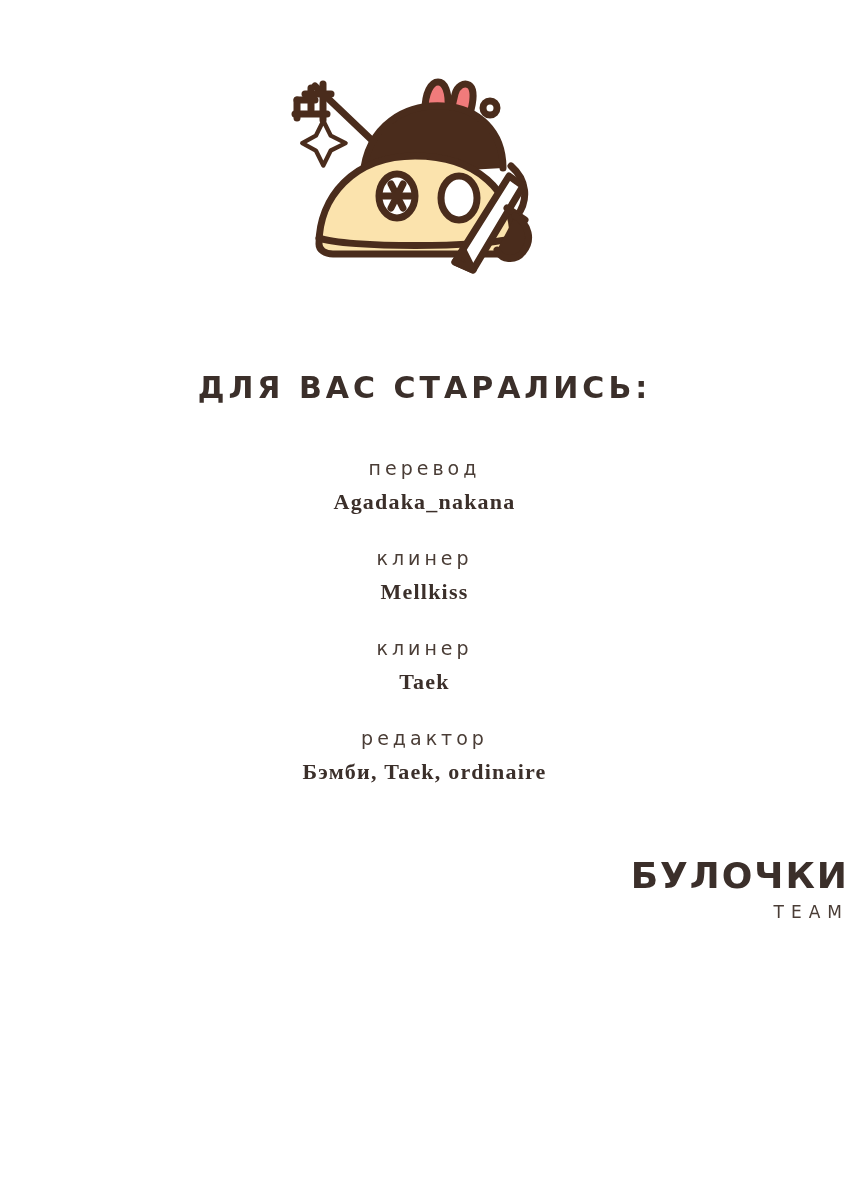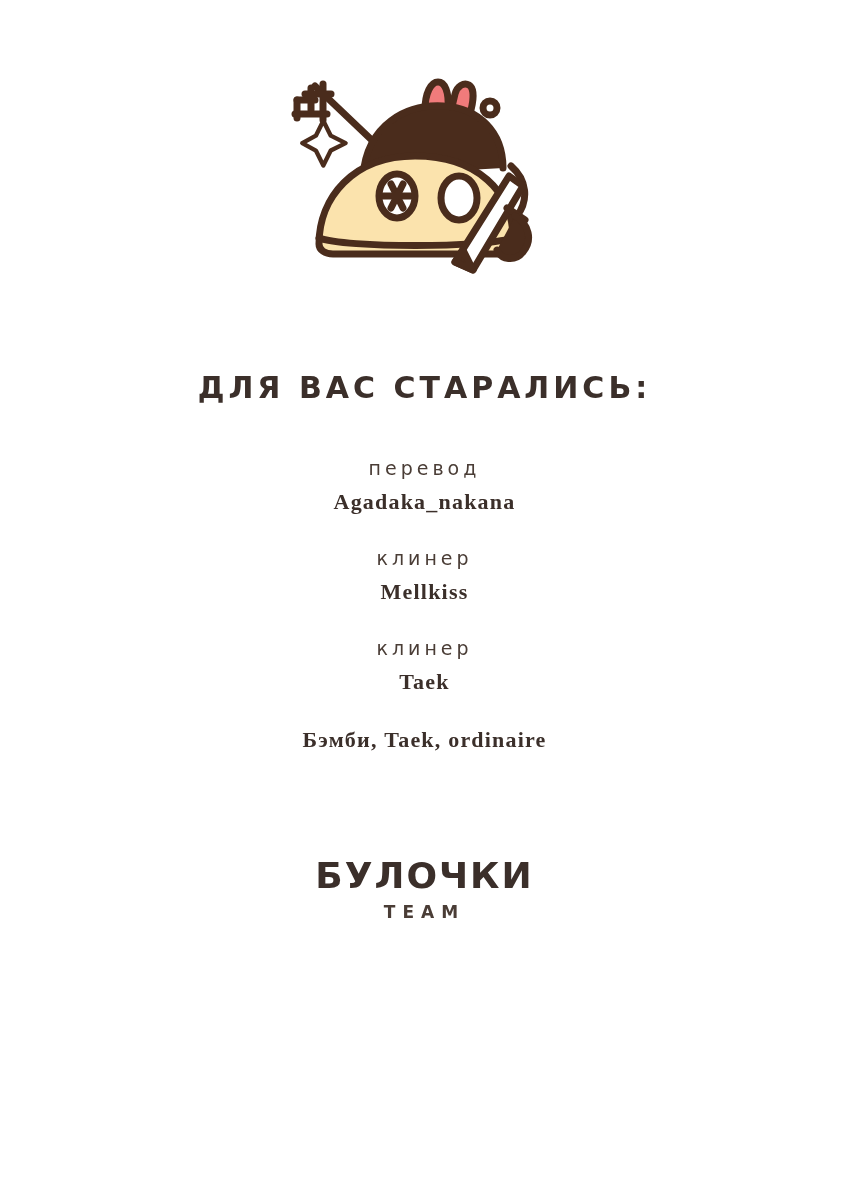--- a/index.html
+++ b/index.html
@@ -67,32 +67,32 @@
     color: #3b2f2a;
     font-family: Liberation Serif, serif;
   }
 
   
   .footer {
     position: absolute;
     bottom: 82px;
     left: 0;
     right: 0;
-    text-align: center;
+    text-align: right;
   }
   .team-name {
     font-size: 36px;
     font-weight: 700;
     letter-spacing: 2px;
     color: #3b2f2a;
   }
   .team-sub {
     margin-top: 6px;
     font-size: 17px;
-    font-weight: 700;
+    font-weight: 400;
     letter-spacing: 7px;
     color: #4a3d36;
   }
 </style>
 </head>
 <body>
 
 <div class="page">
 
   <div class="logo-wrap">
@@ -149,20 +149,21 @@
       <div class="credit-role">клинер</div>
       <div class="credit-name">Mellkiss</div>
     </div>
 
     <div class="credit-block">
       <div class="credit-role">клинер</div>
       <div class="credit-name">Taek</div>
     </div>
 
     <div class="credit-block">
+      <div class="credit-role">редактор</div>
       <div class="credit-name">Бэмби, Taek, ordinaire</div>
     </div>
 
   </div>
 
   <div class="footer">
     <div class="team-name">БУЛОЧКИ</div>
     <div class="team-sub">TEAM</div>
   </div>
 

